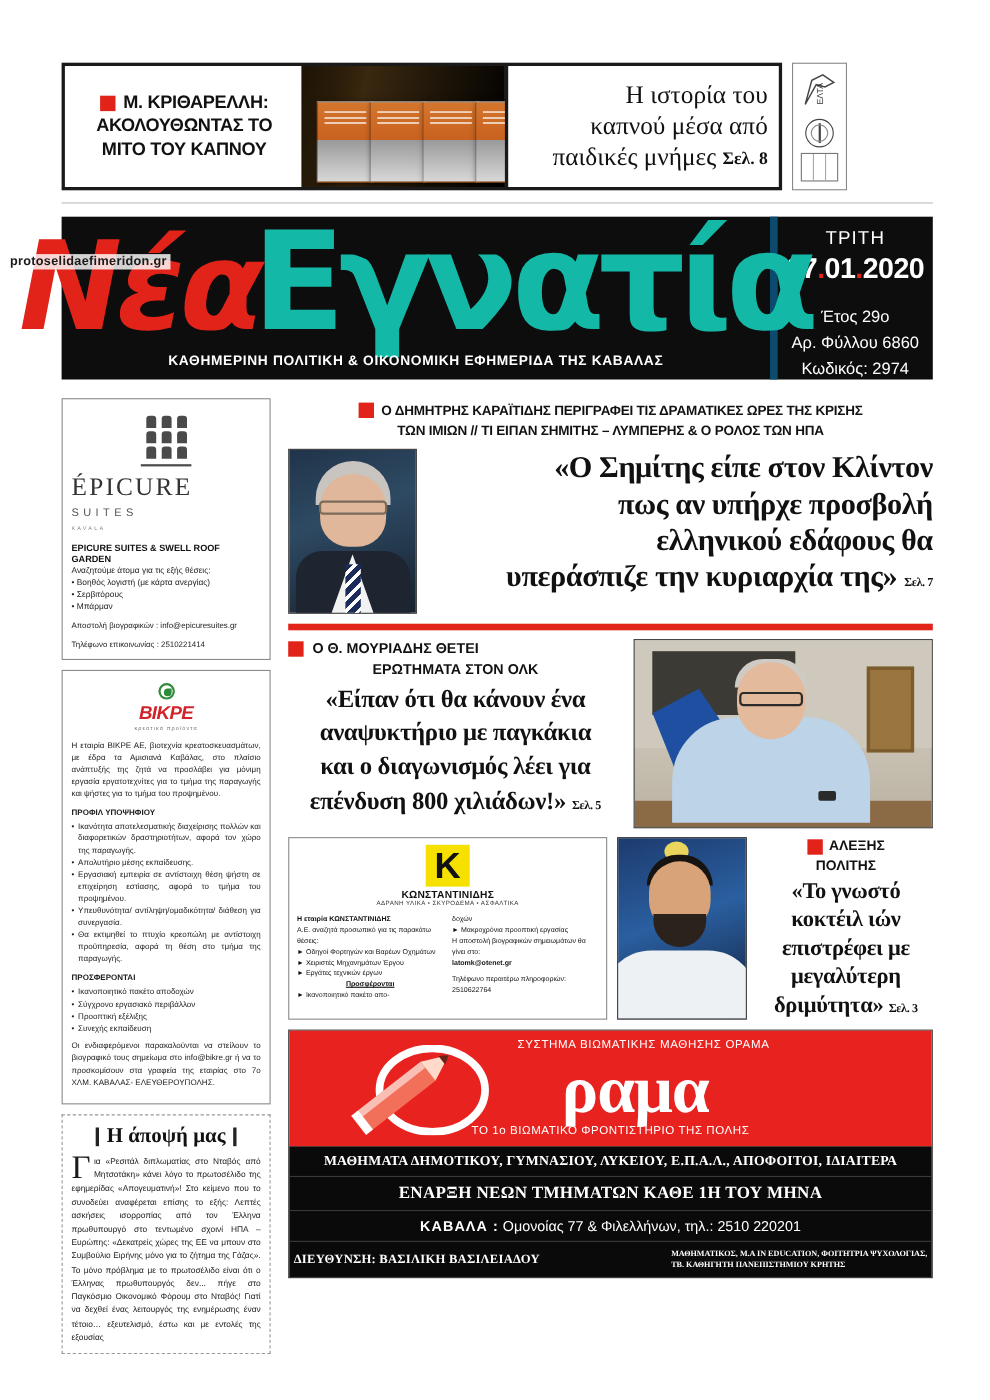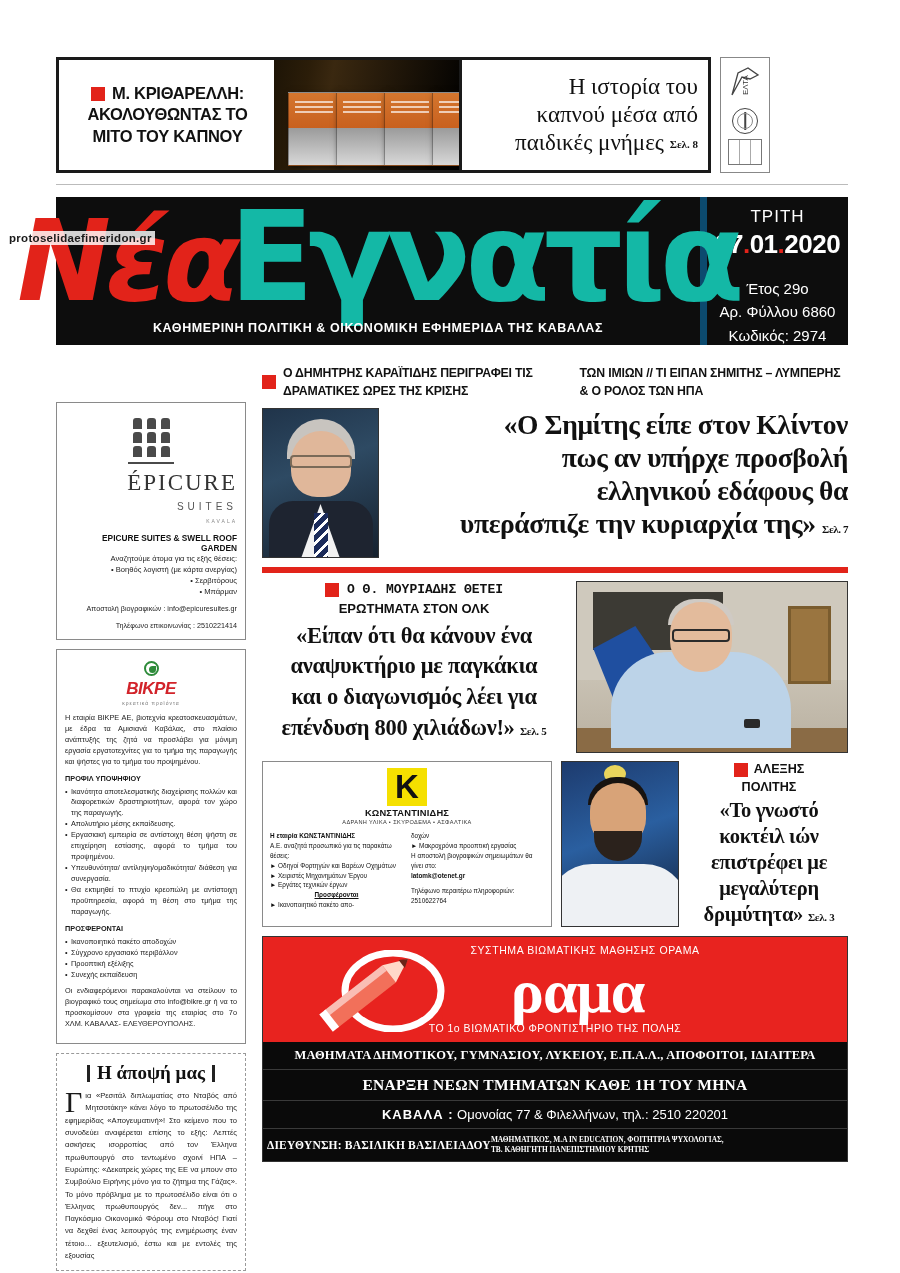--- a/index.html
+++ b/index.html
@@ -49,21 +49,21 @@
   }
   .tb-text {
     width: 249px; border-left: 3px solid #1a1a1a;
     display:flex; flex-direction:column; justify-content:center;
     padding: 6px 10px; text-align:right;
   }
   .tb-text .line {
     font-family:"Liberation Serif", serif; font-size: 23px; line-height:1.22;
     color:#111; font-weight:400;
   }
-  .tb-text .sel { font-size: 11px; font-weight:700; vertical-align: middle; }
+  .tb-text .sel { font-size: 16px; font-weight:700; vertical-align: middle; }
   .tb-logos {
     width: 50px; margin-left: 9px; border:1px solid #888; background:#fff;
     display:flex; flex-direction:column; align-items:center; justify-content:space-around;
     padding:4px 2px;
   }
   .logo-elta { width:34px; height:38px; position:relative; }
   .logo-elta svg { width:100%; height:100%; }
   .logo-circle { width:26px; height:26px; border:1.5px solid #444; border-radius:50%; position:relative;}
   .logo-circle::before{content:"";position:absolute;left:50%;top:3px;width:1.5px;height:18px;background:#444;transform:translateX(-50%);}
   .logo-circle::after{content:"";position:absolute;left:4px;top:4px;right:4px;bottom:4px;border:1px solid #888;border-radius:50%;}
@@ -113,21 +113,21 @@
   .watermark {
     position:absolute; left:6px; top:231px; z-index:20;
     font-size:11.5px; font-weight:800; color:#1a1a1a; letter-spacing:.3px;
     background:rgba(255,255,255,.82); padding:1px 3px;
   }
 
   
   .left-col { position:absolute; left:56px; top:362px; width:190px; }
   .ad-box { border:1px solid #8a8a8a; background:#fff; padding:7px 8px; margin-bottom:9px; }
 
-  .epicure { text-align:right;margin-top:40px; }
+  .epicure { text-align:left; }
   .ep-icon { display:flex; flex-direction:column; gap:3px; align-items:center; margin:8px 0 6px; }
   .ep-icon .row { display:flex; gap:5px; }
   .ep-icon .row i { width:9px; height:11px; background:#4a4a4a; border-radius:3px 3px 0 0; display:block; }
   .ep-icon .base { width:46px; height:2px; background:#4a4a4a; margin-top:2px; }
   .ep-name { font-family:"Liberation Serif", serif; font-size:23px; letter-spacing:2px; color:#333; }
   .ep-suites { font-size:10px; letter-spacing:4px; color:#555; margin-top:5px; }
   .ep-city { font-size:5px; letter-spacing:2px; color:#888; margin-top:6px; }
   .ep-h { font-size:8.3px; font-weight:800; color:#111; margin-top:9px; }
   .ep-t { font-size:7.6px; color:#222; line-height:1.45; }
   .ep-contact { font-size:7.2px; color:#222; line-height:1.45; margin-top:7px; }
@@ -159,21 +159,21 @@
   .op-body { font-size:7.6px; line-height:1.62; color:#1a1a1a; text-align:justify; }
   .op-body::first-letter {
     float:left; font-family:"Liberation Serif",serif; font-size:30px;
     line-height:24px; padding-right:3px; font-weight:400;
   }
 
   
   .main-col { position:absolute; left:262px; top:362px; width:586px; }
 
   .kicker {
-    display:flex; flex-direction:row; align-items:center; 
+    display:flex; flex-direction:column; align-items:center; 
     padding: 2px 0 4px;
   }
   .kicker .k1 { display:flex; align-items:center; gap:7px; }
   .kicker .ktxt {
     font-weight:800; font-size:12.3px; color:#111; letter-spacing:-0.2px; line-height:1.5;
   }
 
   .lead { display:flex; gap:10px; margin-top:3px; }
   .lead-photo {
     width:117px; height:150px; flex:none; overflow:hidden;
@@ -192,21 +192,21 @@
   .lead-text .hl {
     font-family:"Liberation Serif", serif; font-weight:700; color:#111;
     font-size:27.5px; line-height:1.2; letter-spacing:-0.4px;
   }
   .sel-tag { font-size:11px; font-weight:700; font-family:"Liberation Serif",serif; }
 
   .red-rule { height:6px; background:#e2231a; margin:9px 0 8px; }
 
   .second { display:flex; gap:10px; }
   .second-text { flex:1; text-align:center; }
-  .second-text .k { display:flex; align-items:center; justify-content:center; gap:8px;font-family:Liberation Mono, monospace; }
+  .second-text .k { display:flex; align-items:center; gap:8px; }
   .second-text .ktxt2 { font-weight:800; font-size:13px; color:#111; line-height:1.45; }
   .second-text .hl2 {
     font-family:"Liberation Serif", serif; font-weight:700; color:#111;
     font-size:22.5px; line-height:1.23; margin-top:3px; letter-spacing:-0.3px;
   }
   .second-photo {
     width:272px; height:172px; flex:none; border:1px solid #333; overflow:hidden;
     background: linear-gradient(180deg,#d7d2c8 0%,#c9c2b4 55%,#b9b0a0 100%);
     position:relative;
   }
@@ -282,21 +282,21 @@
   .ob-row {
     color:#fff; text-align:center; padding:6px 4px;
     border-bottom:1px solid #3a3a3a;
     font-family:"Liberation Serif", serif;
   }
   .ob-row:last-child { border-bottom:none; }
   .ob1 { font-size:12.5px; font-weight:700; letter-spacing:.2px; }
   .ob2 { font-size:15.5px; font-weight:700; letter-spacing:.3px; }
   .ob3 { font-size:13px; font-family:"Liberation Sans",sans-serif; }
   .ob3 b { font-weight:800; letter-spacing:1px; }
-  .ob4 { display:flex; align-items:center; justify-content:flex-start; gap:0; }
+  .ob4 { display:flex; align-items:center; justify-content:space-between; gap:0; }
   .ob4 .nm { font-size:11.5px; font-weight:700; letter-spacing:.2px; }
   .ob4 .rl { font-size:7.4px; line-height:1.35; text-align:left; font-weight:700; }
 </style>
 </head>
 <body>
 
 <div class="page">
 
   <div class="watermark">protoselidaefimeridon.gr</div>
 

